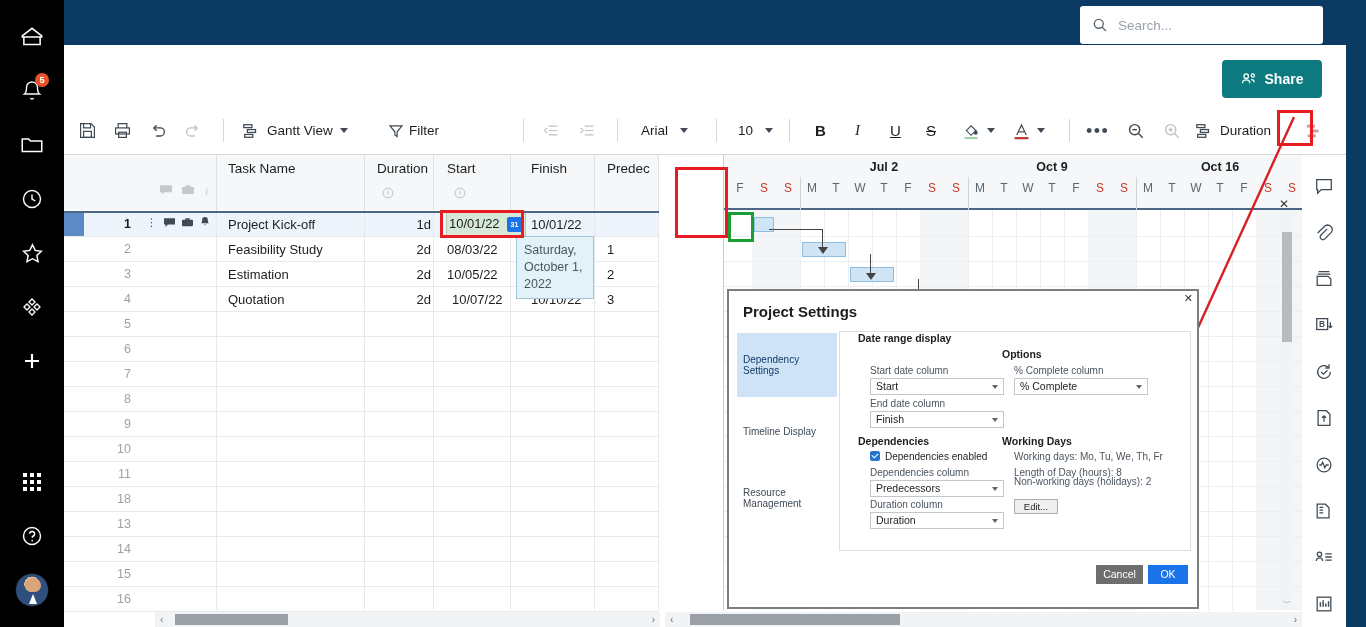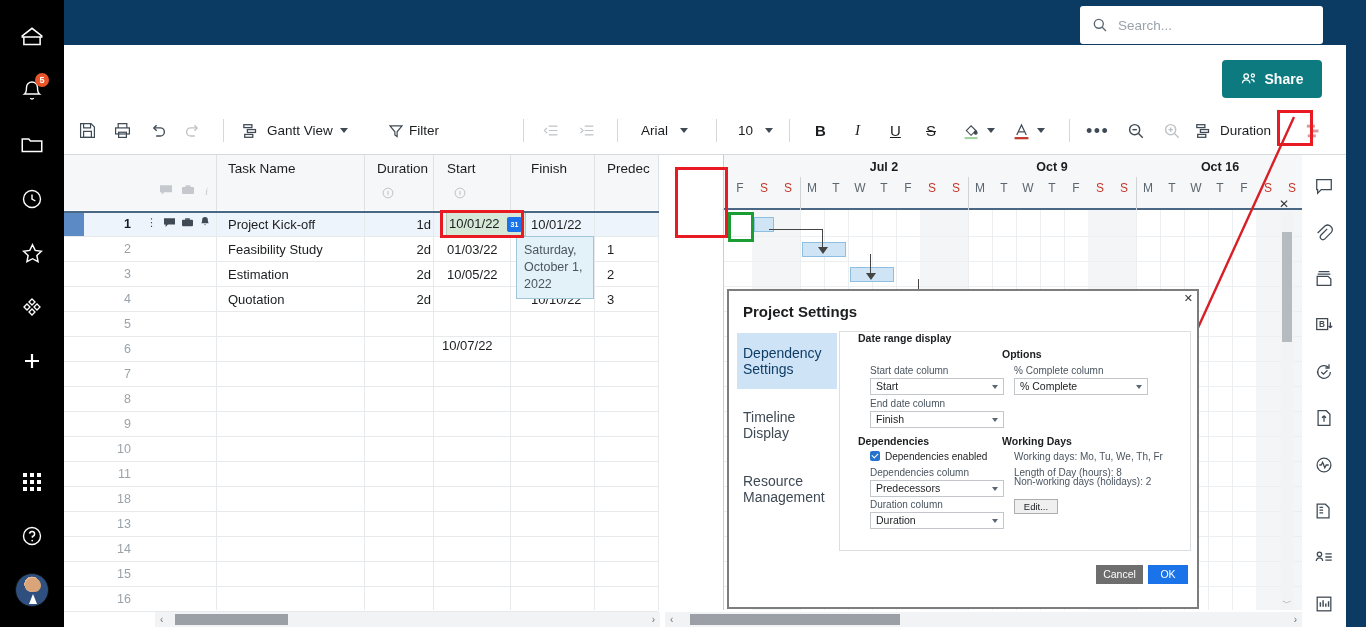--- a/index.html
+++ b/index.html
@@ -128,21 +128,21 @@
   .link { position:absolute; background:#444; }
 
   
   .dlg {
     position:absolute; left:727px; top:289px; width:472px; height:320px;
     background:#fff; border:2px solid #7d7d7d; z-index:60;
   }
   .dlg-title { position:absolute; left:14px; top:12px; font-size:15px; font-weight:bold; color:#1b1d1f; }
   .dlg-close { position:absolute; right:4px; top:1px; font-size:11px; color:#333; }
   .dlg-tabs { position:absolute; left:8px; top:42px; width:100px; }
-  .dlg-tab { font-size:14px; color:#3f4a54; padding:12px 6px; margin-bottom:8px; }
+  .dlg-tab { font-size:10px; color:#3f4a54; padding:21px 6px; margin-bottom:8px; }
   .dlg-tab.active { background:#cfe3f7; color:#0e3d66; }
   .dlg-panel { position:absolute; left:110px; top:40px; width:352px; height:220px; border:1px solid #dcdfe2; }
   .grp-title { position:absolute; font-size:10.5px; font-weight:bold; color:#1b1d1f; }
   .fld-label { position:absolute; font-size:10px; color:#4a5560; }
   .fld-sel {
     position:absolute; width:134px; height:17px; border:1px solid #c3c7cb; background:#fff;
     font-size:10.5px; color:#1b1d1f; padding-left:5px; line-height:15px;
   }
   .fld-sel .ar { position:absolute; right:5px; top:6px; width:0;height:0;
      border-left:3px solid transparent;border-right:3px solid transparent;border-top:4px solid #5c6670; }
@@ -482,37 +482,37 @@
           <div class="cell" style="left: 164px;">Project Kick-off</div>
           <div class="cell" style="left: auto; right: 228px; text-align: right;">1d</div>
           <div class="cell" style="left: 383px;">10/01/22</div>
           <div class="cell" style="left: 467px;">10/01/22</div>
           <div class="cell" style="left: 543px;"></div>
         </div>
         <div class="row" style="top: 82px;">
           <div class="rownum">2</div>
           <div class="cell" style="left: 164px;">Feasibility Study</div>
           <div class="cell" style="left: auto; right: 228px; text-align: right;">2d</div>
-          <div class="cell" style="left: 383px;">01/03/22</div>
+          <div class="cell" style="left: 383px;">08/03/22</div>
           <div class="cell" style="left: 467px;">10/04/22</div>
           <div class="cell" style="left: 543px;">1</div>
         </div>
         <div class="row" style="top: 107px;">
           <div class="rownum">3</div>
           <div class="cell" style="left: 164px;">Estimation</div>
           <div class="cell" style="left: auto; right: 228px; text-align: right;">2d</div>
           <div class="cell" style="left: 383px;">10/05/22</div>
           <div class="cell" style="left: 467px;">10/06/22</div>
           <div class="cell" style="left: 543px;">2</div>
         </div>
         <div class="row" style="top: 132px;">
           <div class="rownum">4</div>
           <div class="cell" style="left: 164px;">Quotation</div>
           <div class="cell" style="left: auto; right: 228px; text-align: right;">2d</div>
-          <div class="cell" style="left: 378px; margin-top: 46px;">10/07/22</div>
+          <div class="cell" style="left: 388px;">10/07/22</div>
           <div class="cell" style="left: 467px;">10/10/22</div>
           <div class="cell" style="left: 543px;">3</div>
         </div>
         <div class="row" style="top: 157px;">
           <div class="rownum">5</div>
           <div class="cell" style="left: 164px;"></div>
           <div class="cell" style="left: auto; right: 228px; text-align: right;"></div>
           <div class="cell" style="left: 383px;"></div>
           <div class="cell" style="left: 467px;"></div>
           <div class="cell" style="left: 543px;"></div>

